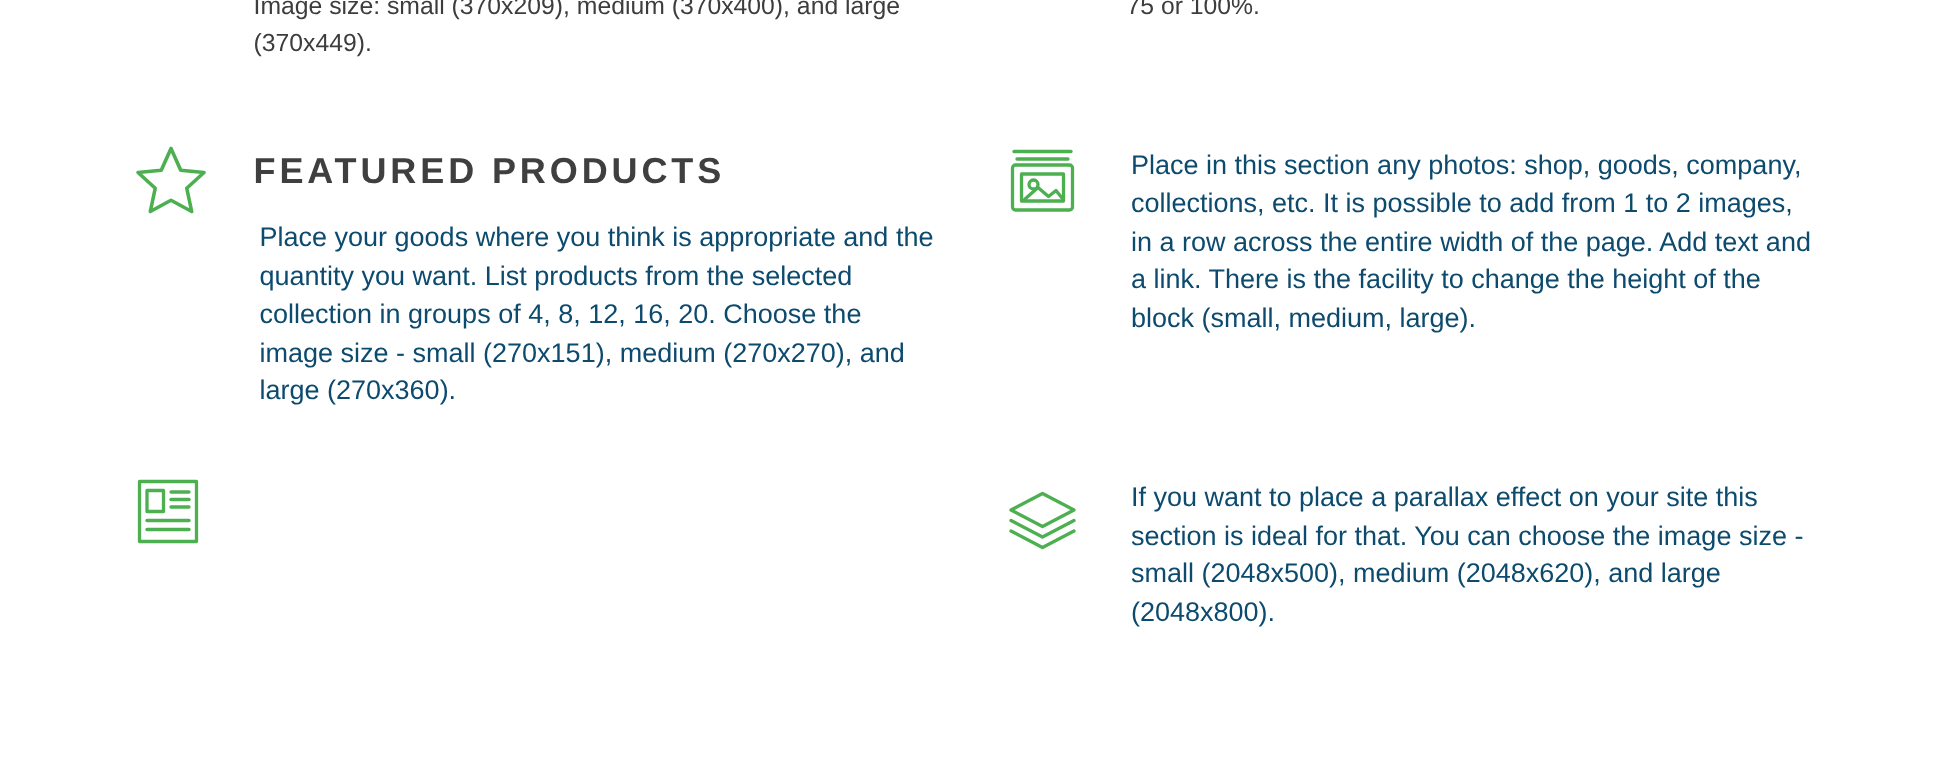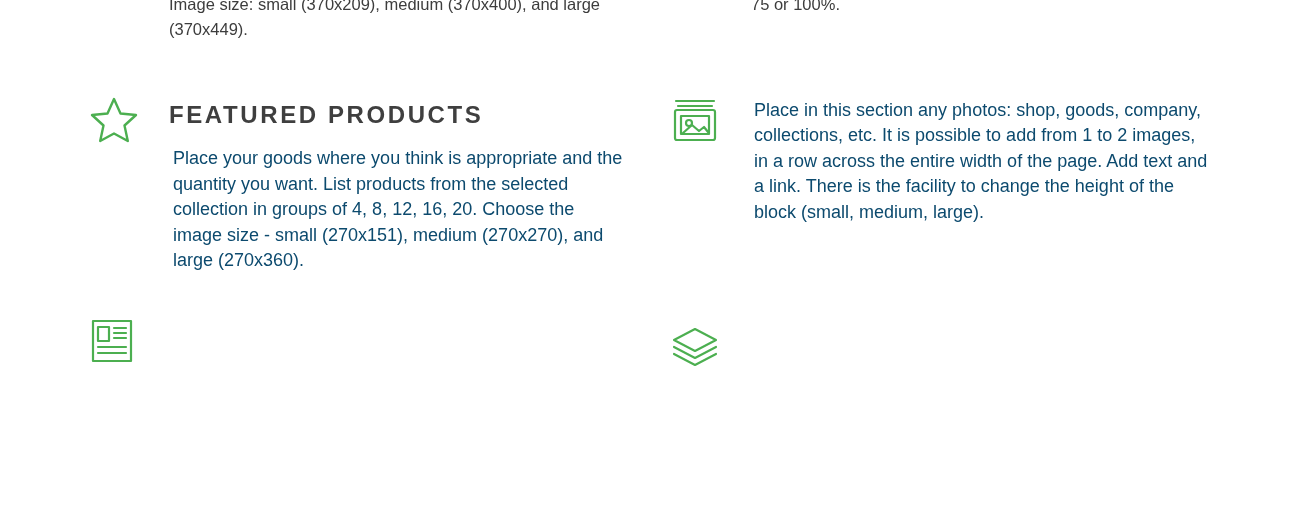--- a/index.html
+++ b/index.html
@@ -145,20 +145,21 @@
     </div>
 
     <div class="cell">
       <div class="icon-wrap" style="top:6px;">
         <svg width="52" height="52" viewBox="0 0 52 52" fill="none" stroke="#4caf50" stroke-width="2.2" stroke-linejoin="round" stroke-linecap="round">
           <polygon points="26,8 47,19 26,30 5,19"></polygon>
           <polyline points="5,26 26,37 47,26"></polyline>
           <polyline points="5,33 26,44 47,33"></polyline>
         </svg>
       </div>
+      <p class="sec-body">If you want to place a parallax effect on your site this section is ideal for that. You can choose the image size - small (2048x500), medium (2048x620), and large (2048x800).</p>
     </div>
 
     <div class="row-gap"></div>
     <div class="row-gap"></div>
 
     <div class="cell cut bottom-cut">
       <div class="icon-wrap" style="left:10px;">
         <svg width="52" height="52" viewBox="0 0 52 52" fill="none" stroke="#4caf50" stroke-width="2.2" stroke-linejoin="round" stroke-linecap="round">
           <rect x="6" y="6" width="40" height="40"></rect>
           <line x1="6" y1="16" x2="46" y2="16"></line>

